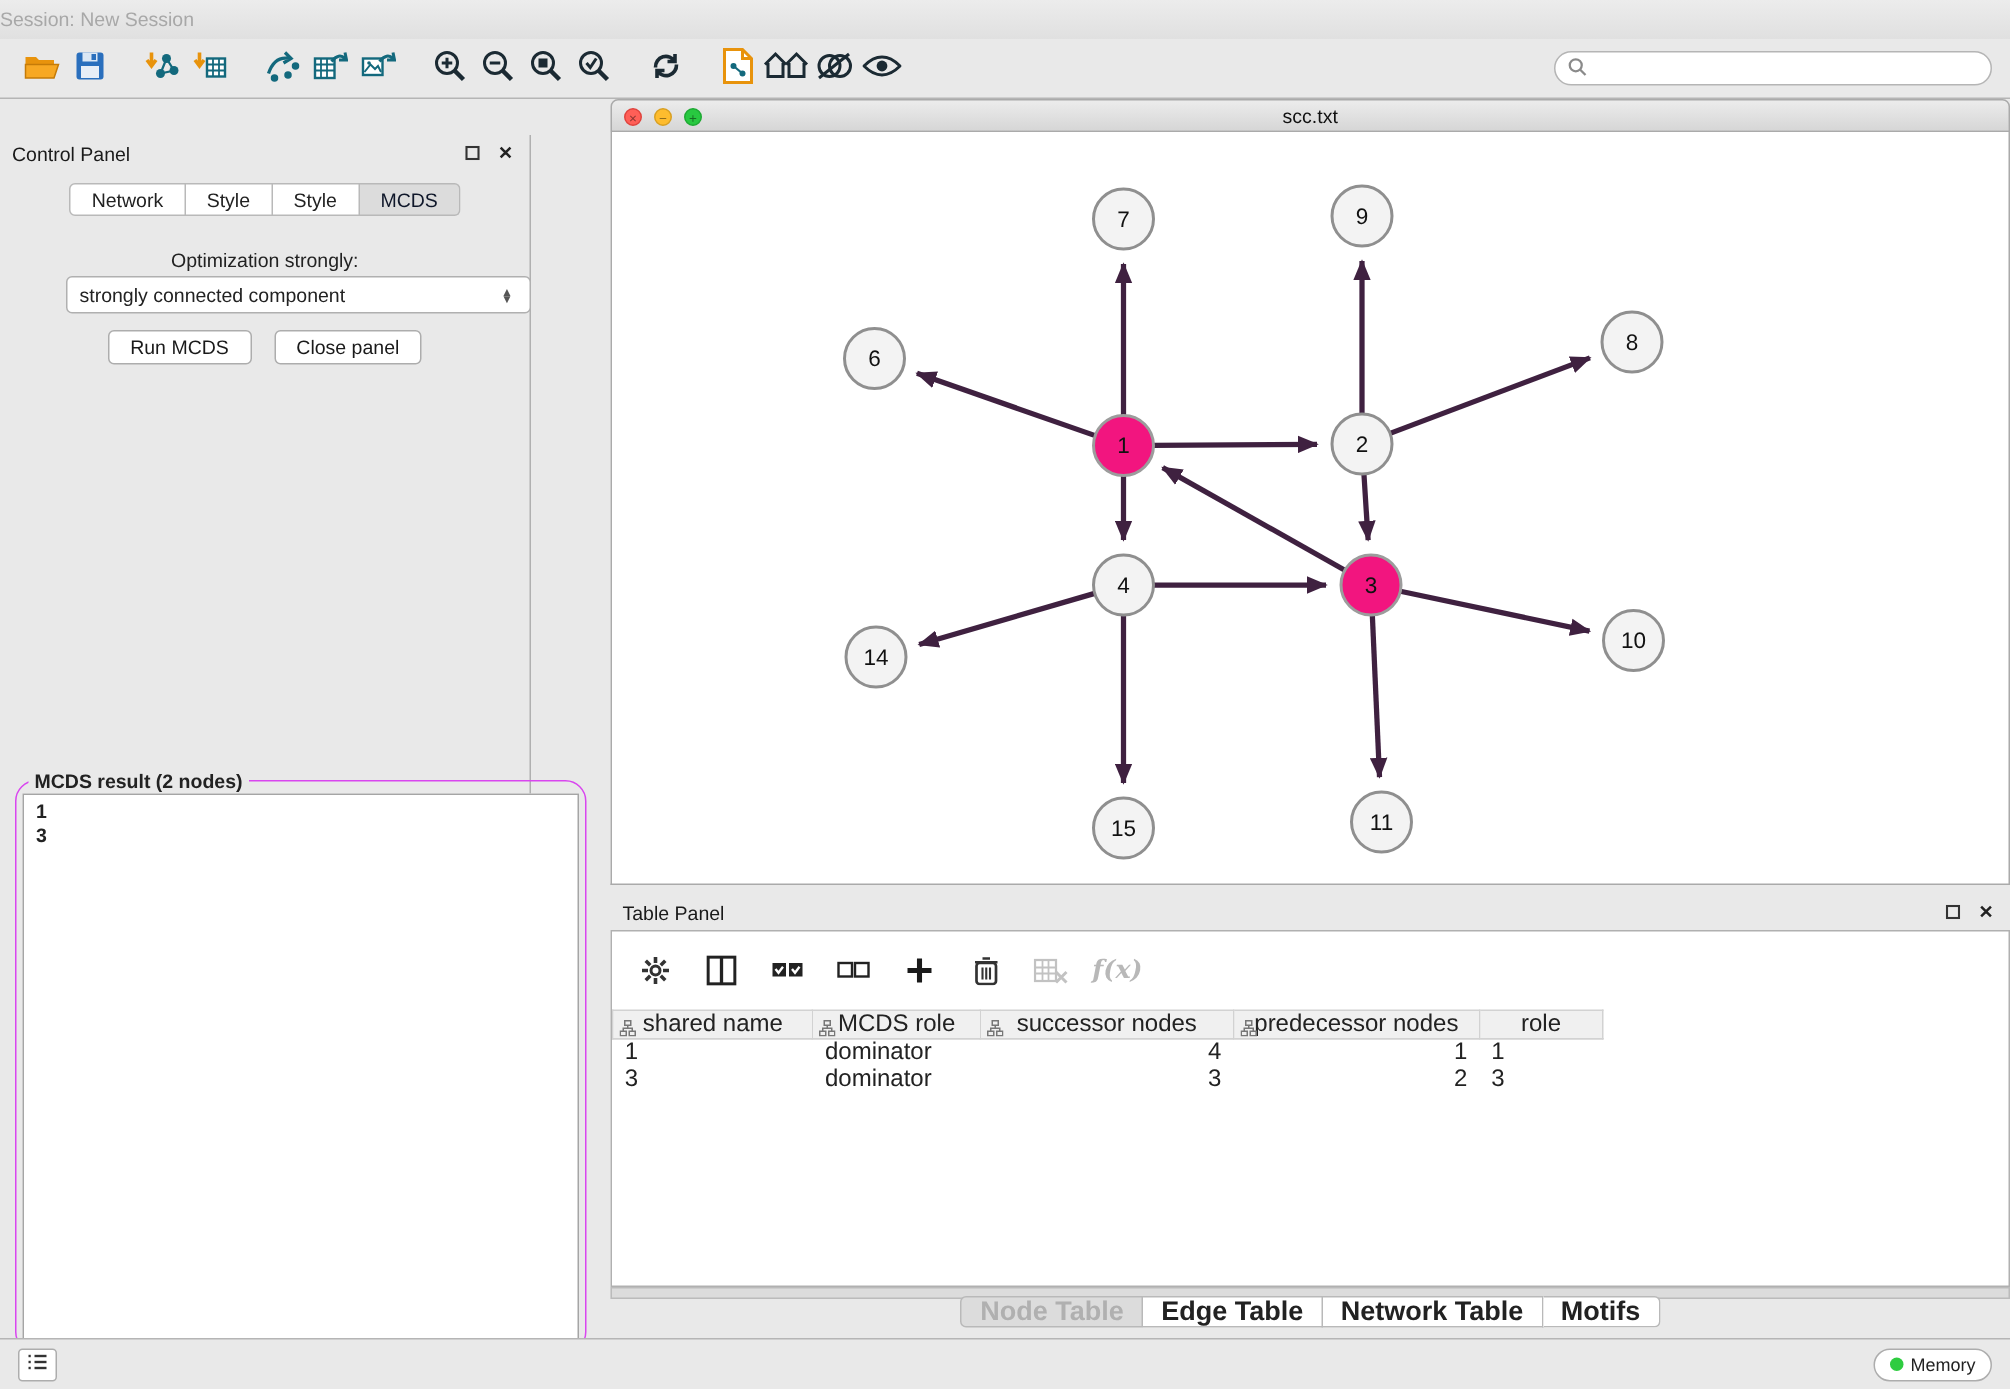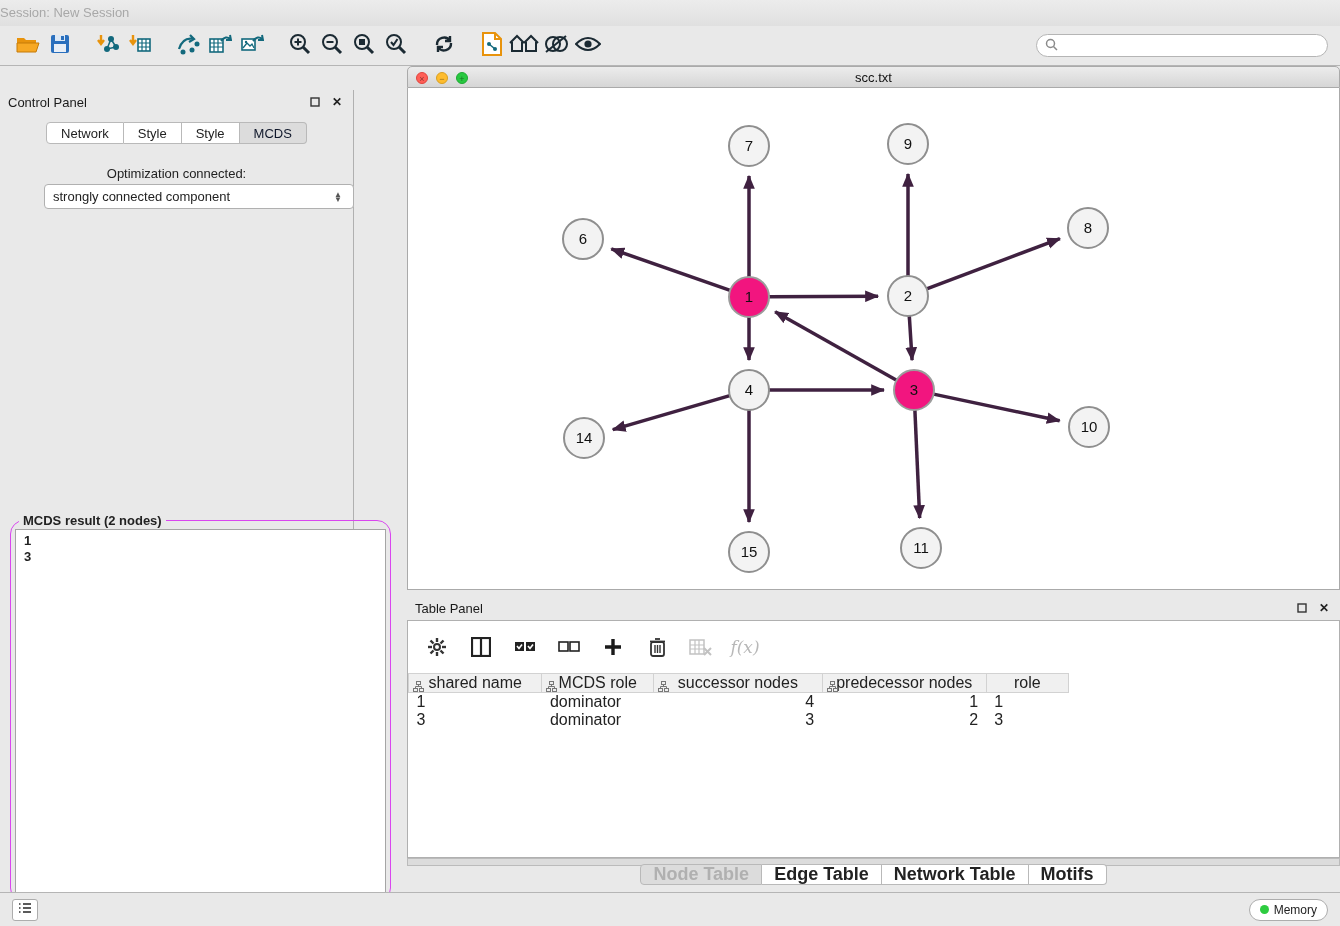--- a/index.html
+++ b/index.html
@@ -57,21 +57,21 @@
   .tl.green { left:48px; background:#28c840; border:1px solid #1eaa33; }
   .net-content { position:absolute; left:0; top:22px; right:0; bottom:0; background:#fff;
     border:1px solid #aaa; border-top:none; }
   .net-content svg { width:100%; height:100%; display:block; }
 
   
   .table-panel { position:absolute; left:407px; top:596px; width:933px; height:296px; background:#e9e9e9; }
   .tp-content { position:absolute; left:0; top:24px; right:0; height:238px; background:#fff; border:1px solid #b0b0b0; }
   .tp-toolbar { height:52px; display:flex; align-items:center; padding:0 16px; gap:18px; }
   .tp-icon { width:26px; height:26px; display:flex; align-items:center; justify-content:center; }
-  .fx { font-family:"DejaVu Serif", serif; font-style:italic; font-size:17px; color:#b8b8b8; }
+  .fx { font-family:"DejaVu Serif", serif; font-style:italic; font-size:17px; color:#b8b8b8;font-weight:bold; }
   .tbl { border-collapse:collapse; font-size:16px; width:661px; }
   .tbl th { background:#f0f0f0; border:1px solid #d2d2d2; font-weight:normal; height:19px; padding:0 4px; position:relative; }
   .th-inner { display:flex; align-items:center; justify-content:center; gap:4px; }
   .th-icon { position:absolute; left:4px; top:4px; }
   .tbl td { height:16px; padding:0 8px; }
   .td-r { text-align:right; }
   .tp-scrollstrip { position:absolute; left:0; top:262px; right:0; height:8px; background:#dcdcdc; border:1px solid #bbb; }
   .tp-tabs { position:absolute; left:0; top:268px; width:100%; display:flex; justify-content:center; }
   .tp-tab { height:21px; padding:0 12px; background:#fff; border:1px solid #b9b9b9; border-left:none;
     font-size:18px; font-weight:bold; display:flex; align-items:center; color:#222; }
@@ -268,27 +268,31 @@
         </svg>
     </span>
     <span class="ph-btn" style="font-weight:bold;">✕</span>
   </div>
   <div class="cp-tabs">
     <div class="cp-tab">Network</div>
     <div class="cp-tab">Style</div>
     <div class="cp-tab">Style</div>
     <div class="cp-tab active">MCDS</div>
   </div>
-  <div class="opt-label">Optimization connected:</div>
+  <div class="opt-label">Optimization strongly:</div>
   <div class="dropdown">
     <span class="dd-text">strongly connected component</span>
     <span class="dd-arrows">
         <span>▲</span>
         <span>▼</span>
       </span>
+  </div>
+  <div class="cp-buttons">
+    <div class="btn">Run MCDS</div>
+    <div class="btn">Close panel</div>
   </div>
   <div class="result-group">
     <div class="result-legend">MCDS result (2 nodes)</div>
     <div class="result-list">
       <div>1</div>
       <div>3</div>
     </div>
   </div>
 </div>
 

